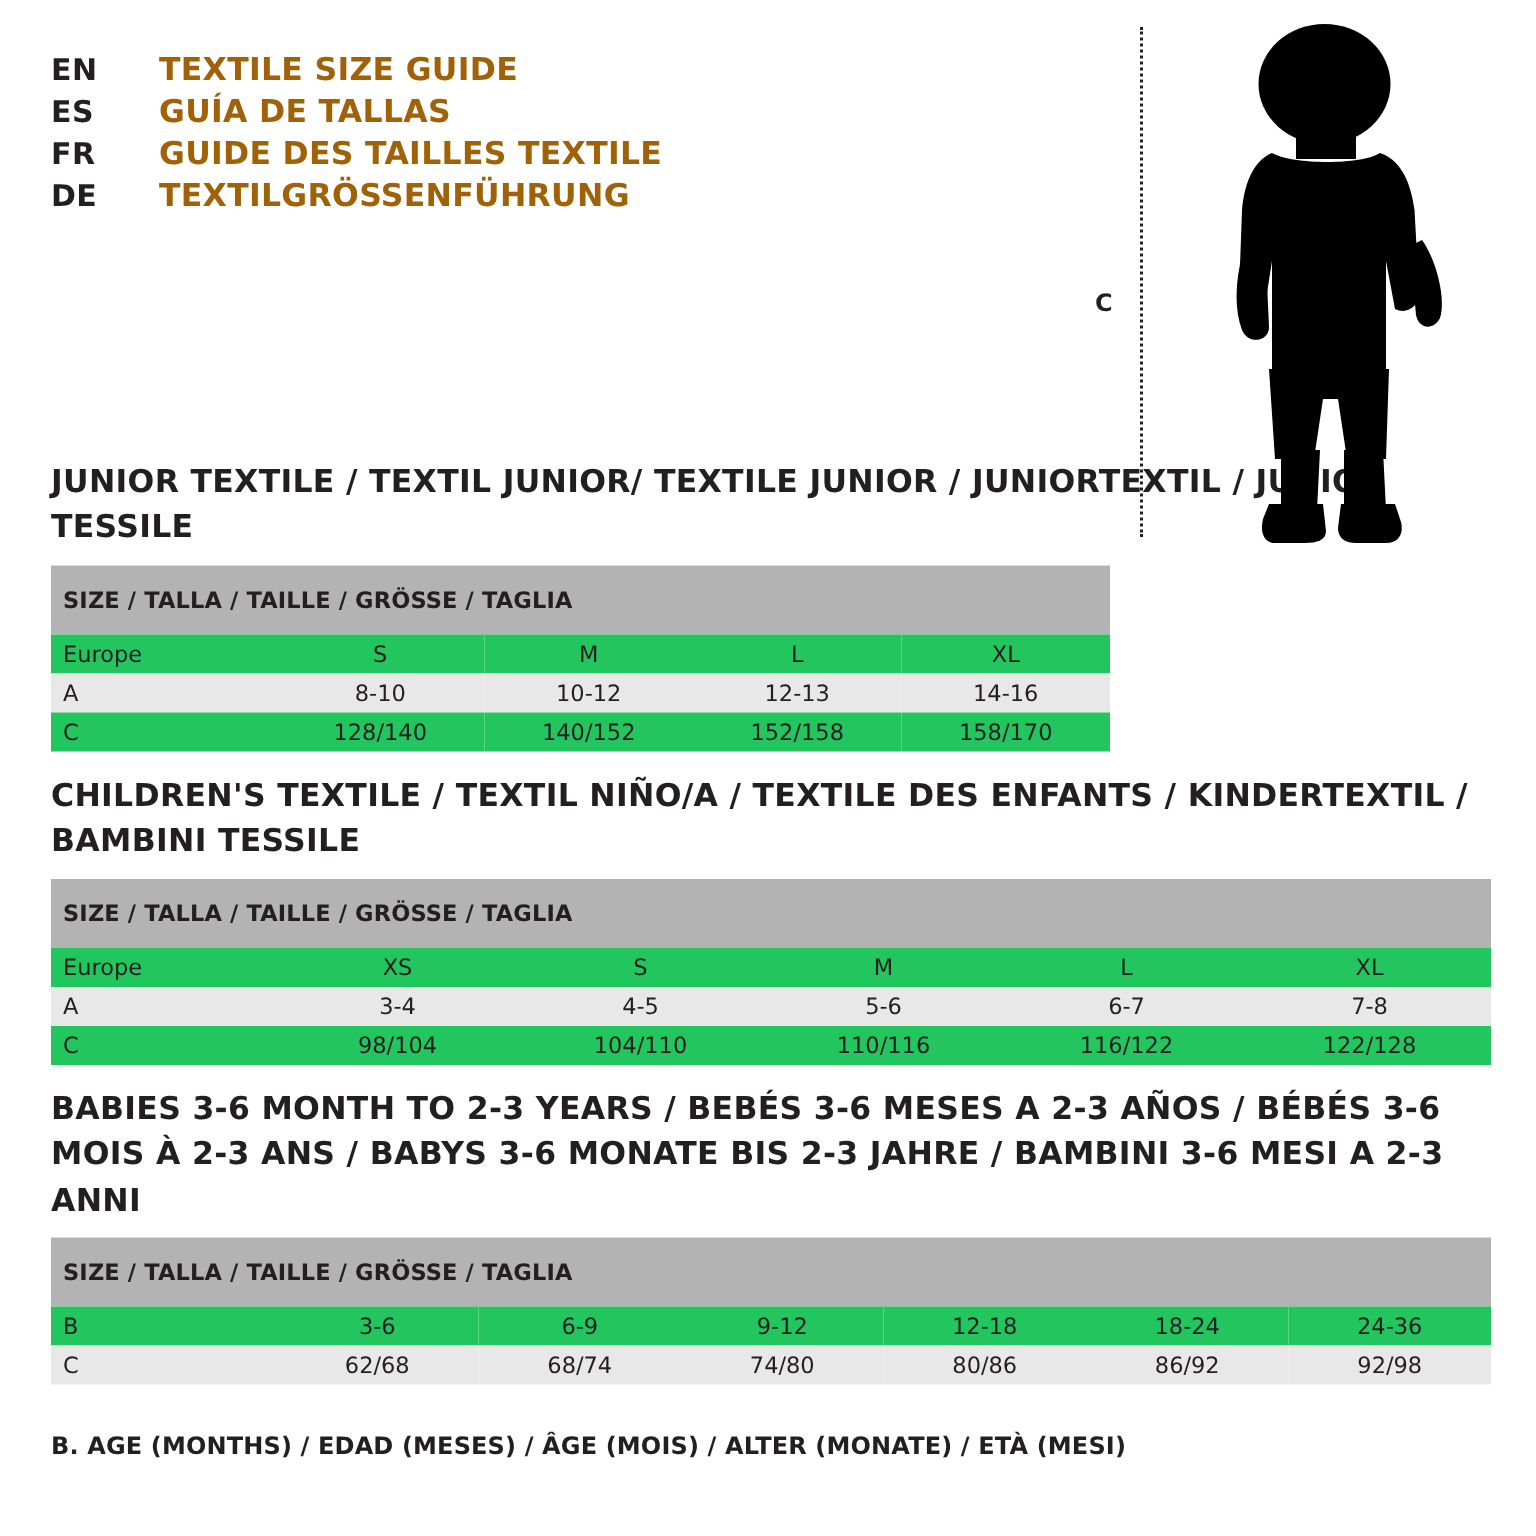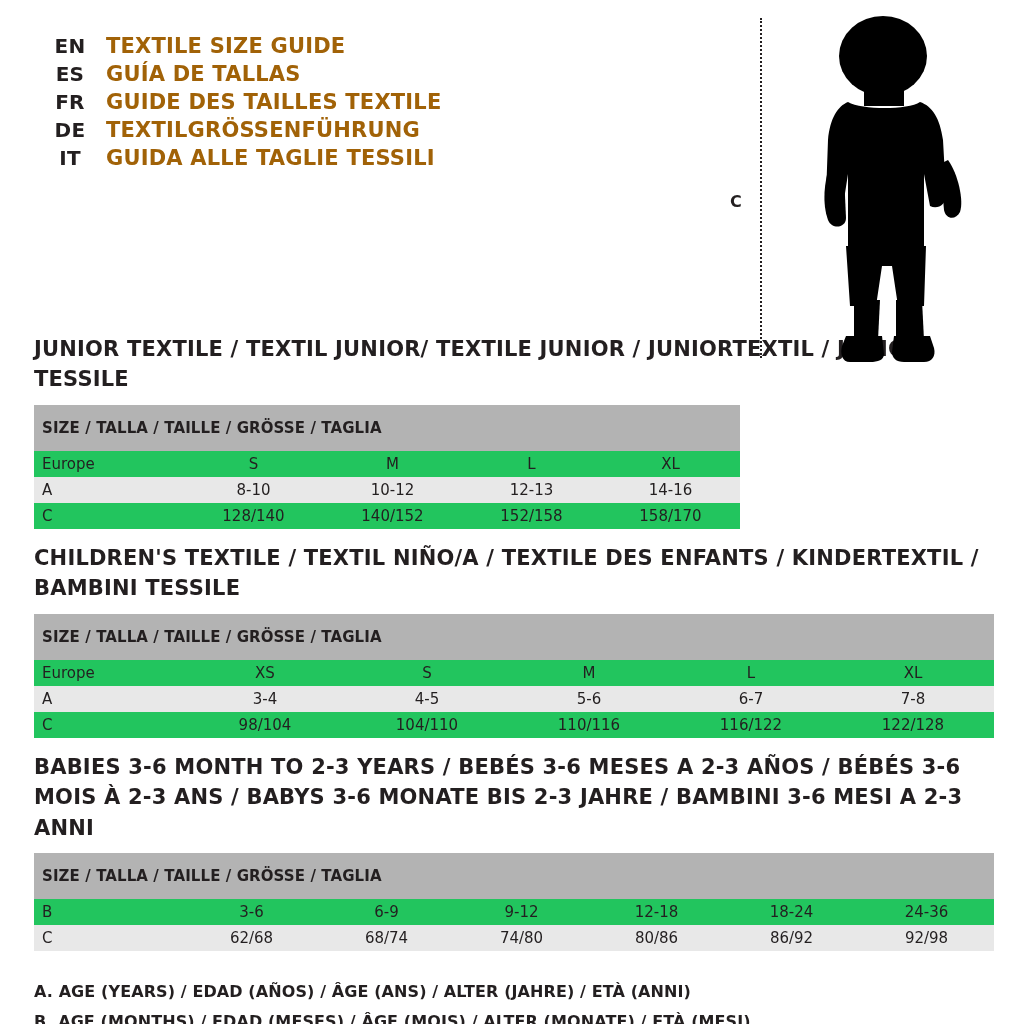--- a/index.html
+++ b/index.html
@@ -31,21 +31,20 @@
     display: flex;
     align-items: baseline;
     height: 28px;
   }
   .lang-code {
     width: 72px;
     font-size: 20px;
     font-weight: bold;
     letter-spacing: 0.3px;
     color: #231f20;
-    text-align: center;
   }
   .lang-text {
     font-size: 21px;
     font-weight: bold;
     letter-spacing: 0.2px;
     color: #a16207;
     text-transform: uppercase;
   }
 
   
@@ -152,24 +151,20 @@
       <span class="lang-code">ES</span>
       <span class="lang-text">GUÍA DE TALLAS</span>
     </div>
     <div class="lang-row">
       <span class="lang-code">FR</span>
       <span class="lang-text">GUIDE DES TAILLES TEXTILE</span>
     </div>
     <div class="lang-row">
       <span class="lang-code">DE</span>
       <span class="lang-text">TEXTILGRÖßENFÜHRUNG</span>
-    </div>
-    <div class="lang-row">
-      <span class="lang-code">IT</span>
-      <span class="lang-text">GUIDA ALLE TAGLIE TESSILI</span>
     </div>
   </div>
 
   <div class="figure">
     <div class="c-label">C</div>
     <div class="c-line"></div>
     <div class="silhouette">
       <svg width="200" height="350" viewBox="0 0 200 350" xmlns="http://www.w3.org/2000/svg">
         <g fill="#000000">
 
@@ -315,17 +310,16 @@
           <td>74/80</td>
           <td>80/86</td>
           <td>86/92</td>
           <td>92/98</td>
         </tr>
       </tbody>
     </table>
   </div>
 
   <div class="legend">
-    <div>A. AGE (YEARS) / EDAD (AÑOS) / ÂGE (ANS) / ALTER (JAHRE) / ETÀ (ANNI)</div>
     <div>B. AGE (MONTHS) / EDAD (MESES) / ÂGE (MOIS) / ALTER (MONATE) / ETÀ (MESI)</div>
   </div>
 
 </div>
 
 </body></html>

